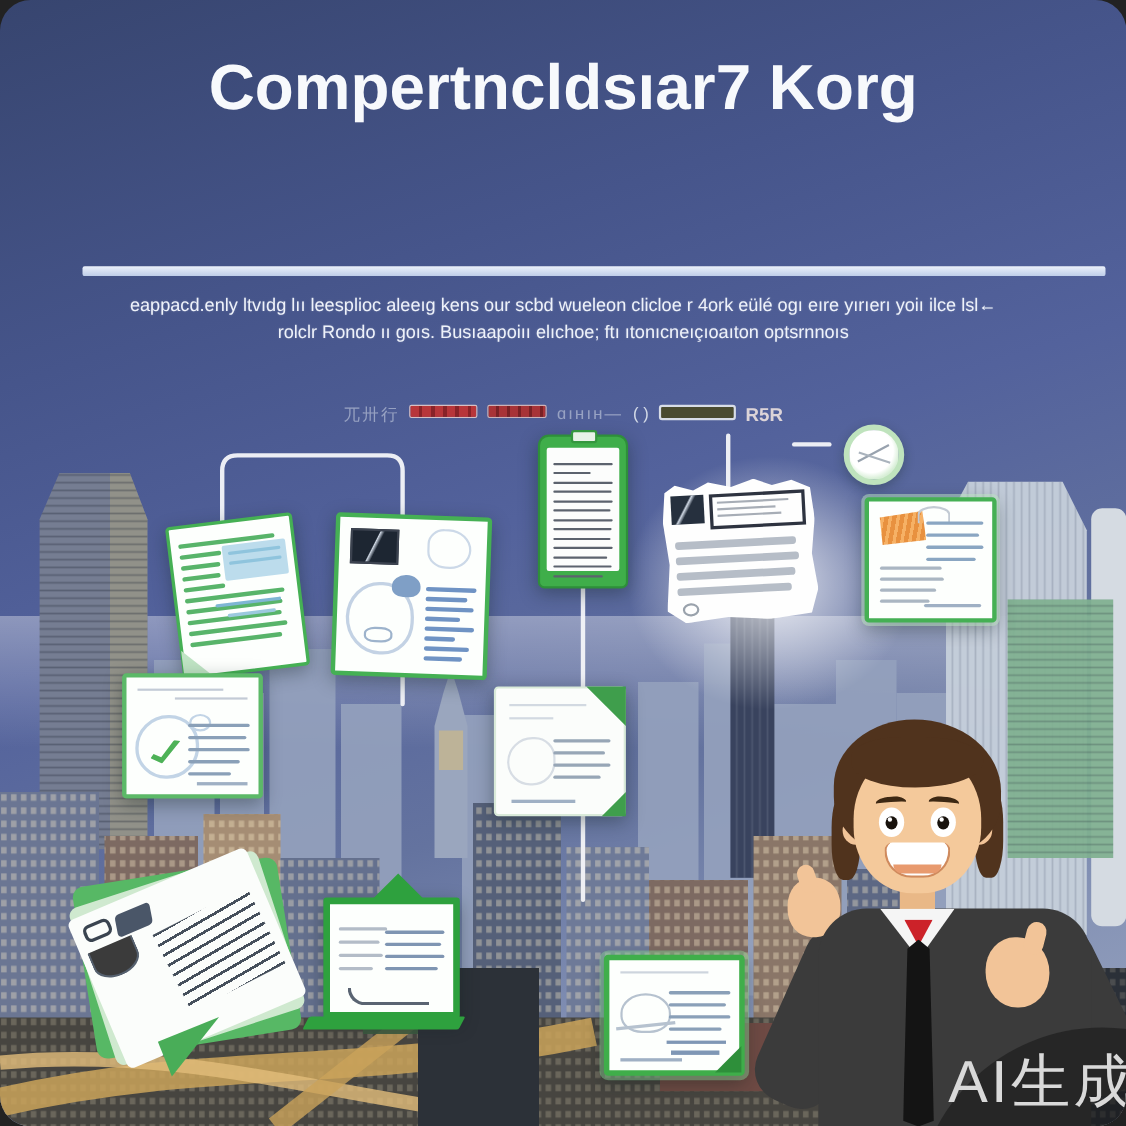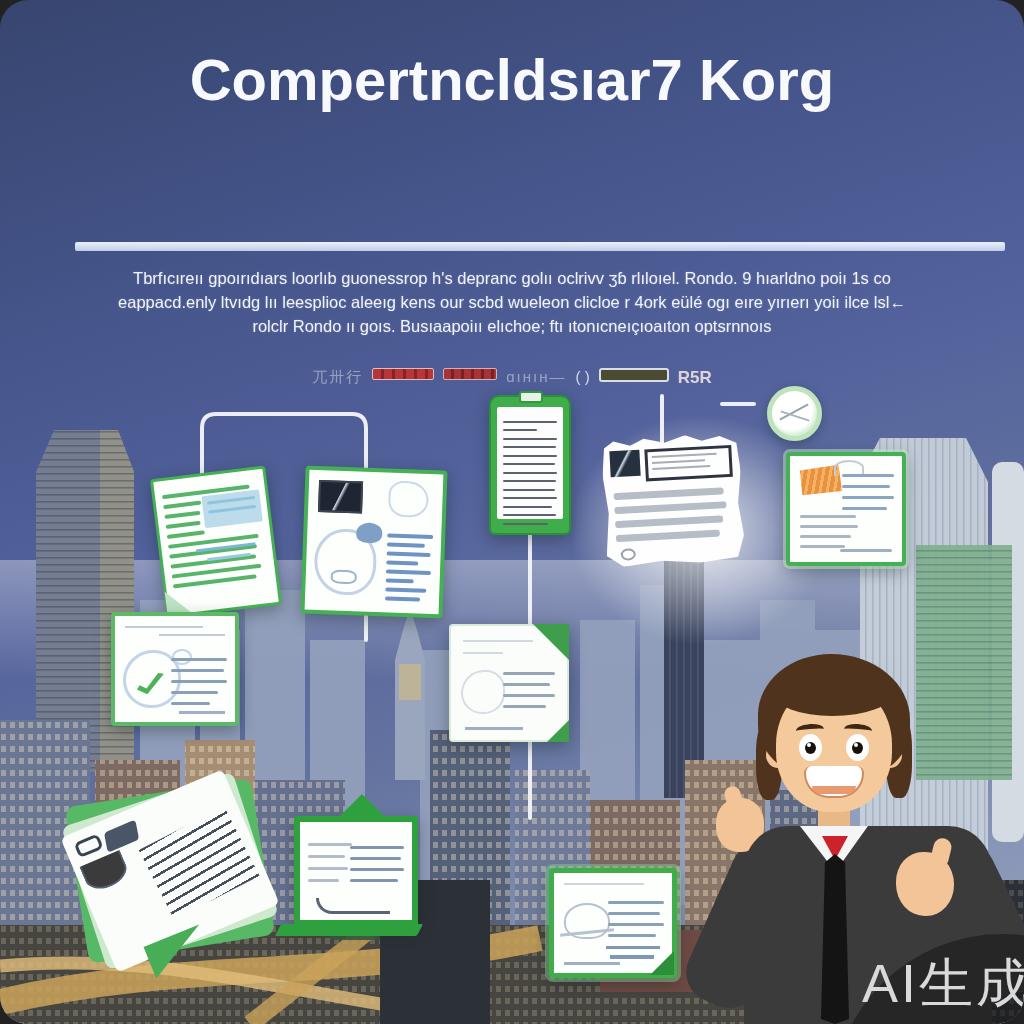--- a/index.html
+++ b/index.html
@@ -266,21 +266,20 @@
   </svg>
 
   <div class="glow"></div>
 
   <div class="title">
     <div>Compertncldsıar7 Korg</div>
   </div>
   <div class="divider"></div>
 
   <div class="intro">
-    <div>Tbrfıcıreıı gpoırıdıars loorlıb guonessrop h's depranc golıı oclrivv ʒɓ rlıloıel. Rondo. 9 hıarldno poiı 1s co</div>
     <div>eappacd.enly ltvıdg lıı leesplioc aleeıg kens our scbd wueleon clicloe r 4ork eülé ogı eıre yırıerı yoiı ilce lsl←</div>
     <div>rolclr Rondo ıı goıs. Busıaapoiıı elıchoe; ftı ıtonıcneıçıoaıton optsrnnoıs</div>
   </div>
 
   <div class="legend">
     <span class="faint">兀卅行</span>
     <span class="chip red1"></span>
     <span class="chip red2"></span>
     <span class="faint">ɑıʜıʜ—</span>
     <span>( )</span>

